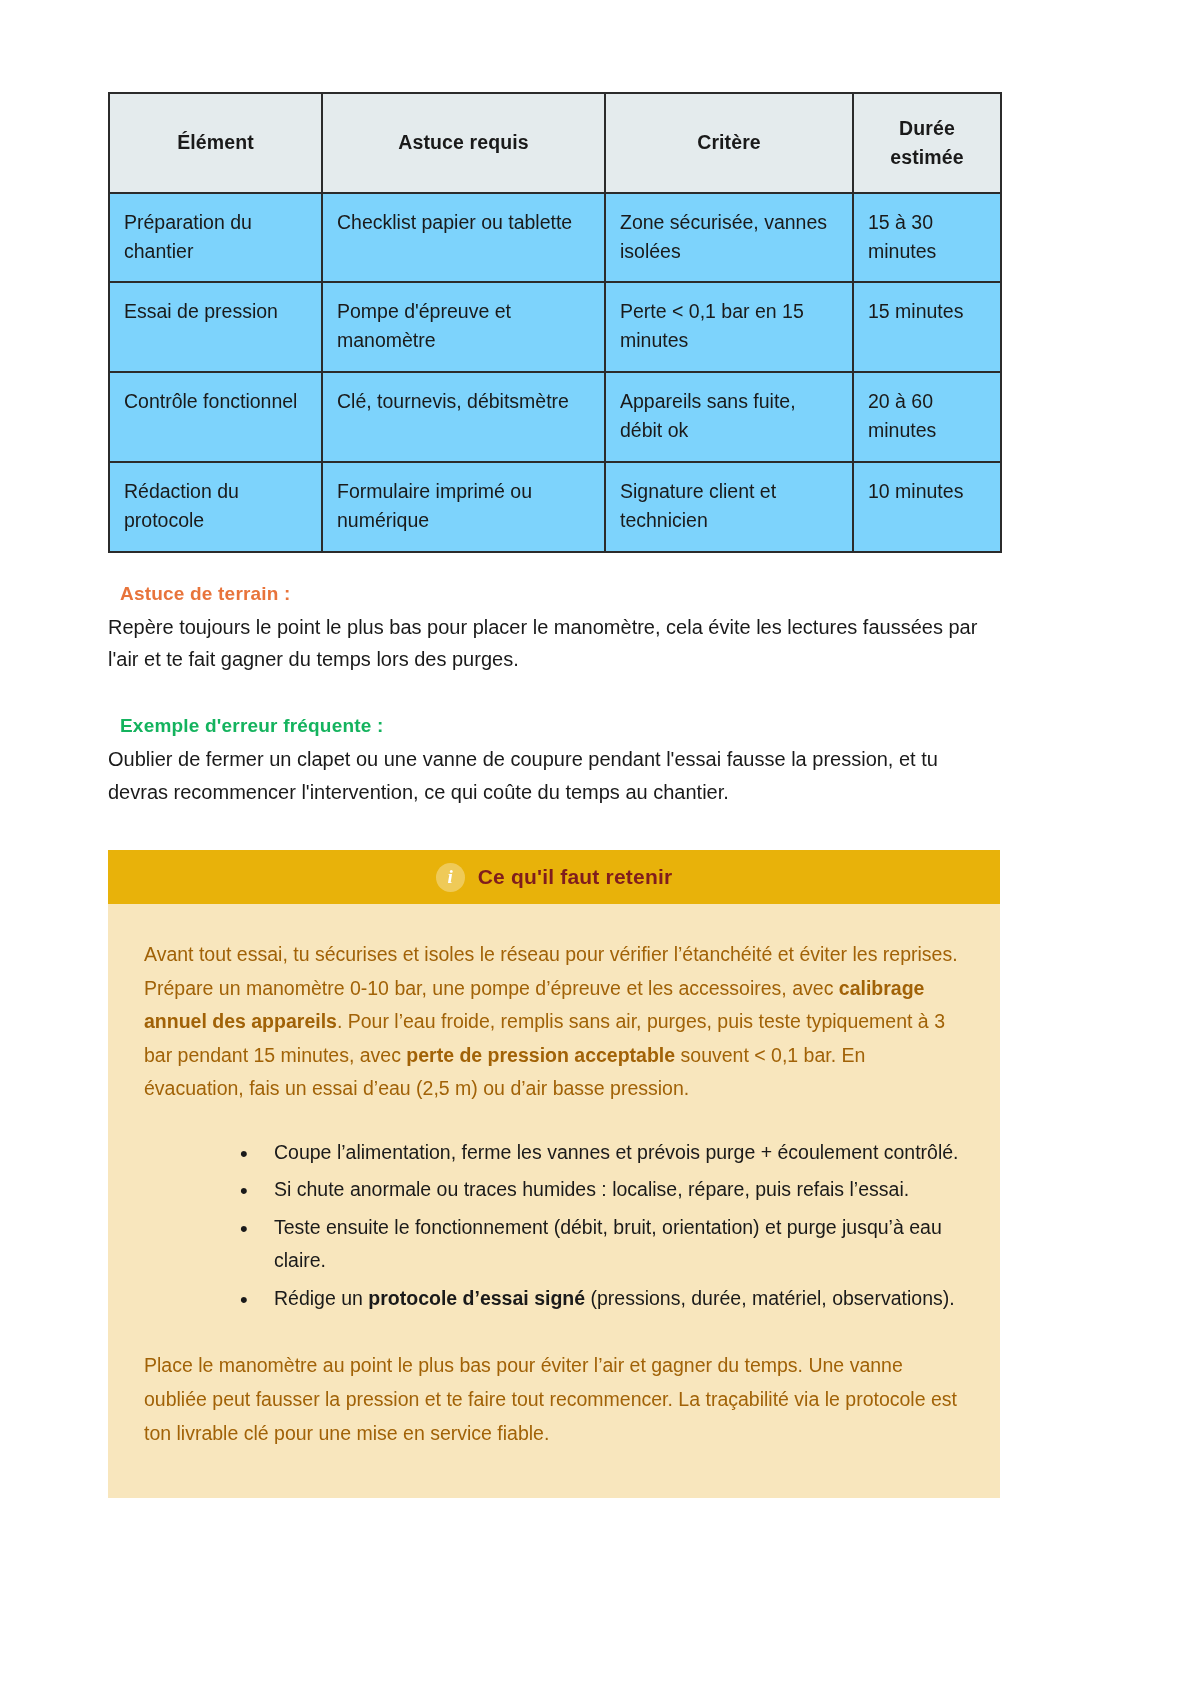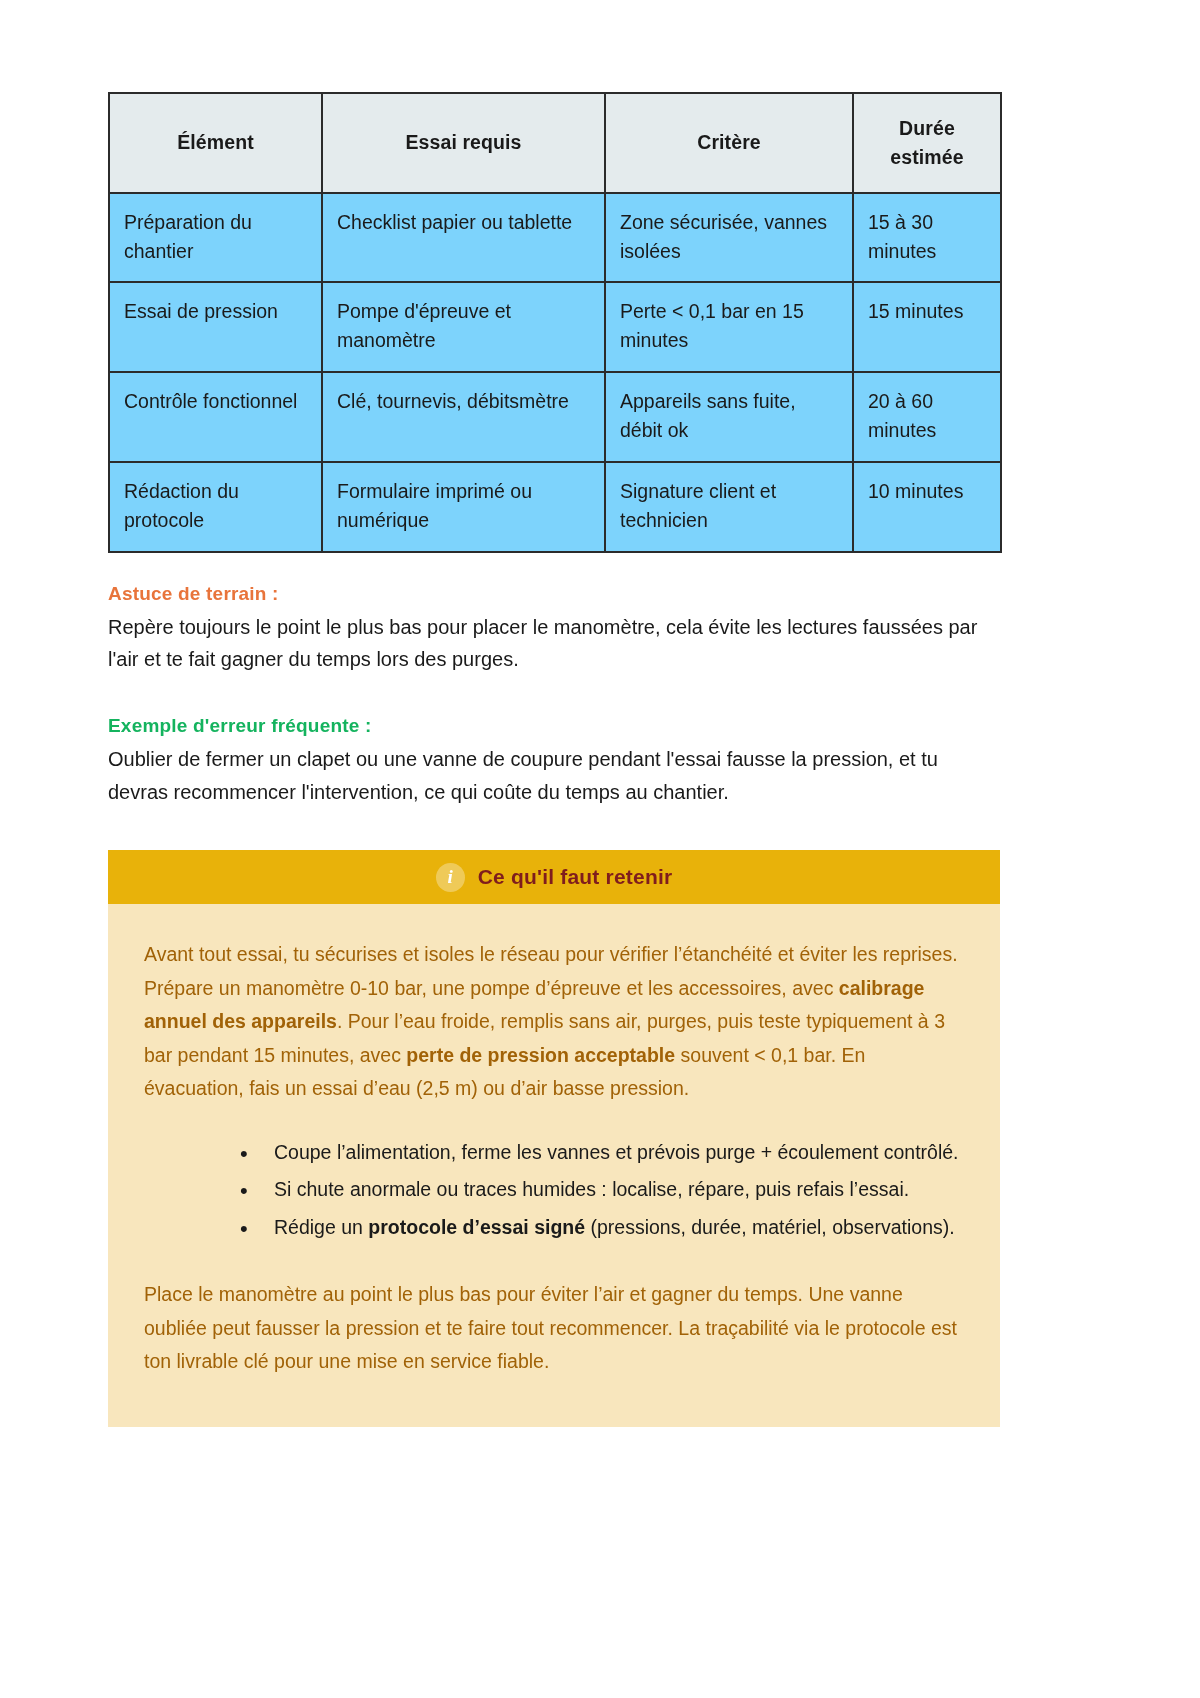--- a/index.html
+++ b/index.html
@@ -60,21 +60,21 @@
   col.c2 { width: 283px; }
   col.c3 { width: 248px; }
   col.c4 { width: 148px; }
 
   
   .note-block { margin-top: 30px; }
   .note-heading {
     font-size: 19px;
     font-weight: bold;
     letter-spacing: 0.2px;
-    margin: 0 0 6px 0;
+    margin: 0 0 6px 12px;
   }
   .note-heading.tip { color: #e8743b; }
   .note-heading.error { color: #14b35e; }
   .note-body {
     font-size: 20px;
     line-height: 1.62;
     color: #1a1a1a;
     margin: 0;
     max-width: 890px;
   }
@@ -158,21 +158,21 @@
     <table class="spec-table">
       <colgroup>
         <col class="c1">
           <col class="c2">
           <col class="c3">
           <col class="c4">
       </colgroup>
       <thead>
         <tr>
           <th>Élément</th>
-          <th>Essai requis</th>
+          <th>Astuce requis</th>
           <th>Critère</th>
           <th>Durée estimée</th>
         </tr>
       </thead>
       <tbody>
         <tr>
           <td>Préparation du chantier</td>
           <td>Checklist papier ou tablette</td>
           <td>Zone sécurisée, vannes isolées</td>
           <td>15 à 30 minutes</td>
@@ -211,20 +211,21 @@
     <div class="callout">
       <div class="callout-header">
         <span class="callout-icon">i</span>
         <span class="callout-title">Ce qu'il faut retenir</span>
       </div>
       <div class="callout-body">
         <p><span>Avant tout essai, tu sécurises et isoles le réseau pour vérifier l’étanchéité et éviter les reprises. Prépare un manomètre 0-10 bar, une pompe d’épreuve et les accessoires, avec </span><b>calibrage annuel des appareils</b><span>. Pour l’eau froide, remplis sans air, purges, puis teste typiquement à 3 bar pendant 15 minutes, avec </span><b>perte de pression acceptable</b><span> souvent &lt; 0,1 bar. En évacuation, fais un essai d’eau (2,5 m) ou d’air basse pression.</span></p>
         <ul>
           <li>Coupe l’alimentation, ferme les vannes et prévois purge + écoulement contrôlé.</li>
           <li>Si chute anormale ou traces humides : localise, répare, puis refais l’essai.</li>
+          <li>Teste ensuite le fonctionnement (débit, bruit, orientation) et purge jusqu’à eau claire.</li>
           <li><span>Rédige un </span><b>protocole d’essai signé</b><span> (pressions, durée, matériel, observations).</span></li>
         </ul>
         <p class="closing">Place le manomètre au point le plus bas pour éviter l’air et gagner du temps. Une vanne oubliée peut fausser la pression et te faire tout recommencer. La traçabilité via le protocole est ton livrable clé pour une mise en service fiable.</p>
       </div>
     </div>
 
   </div>
 </div>
 
 </body></html>

